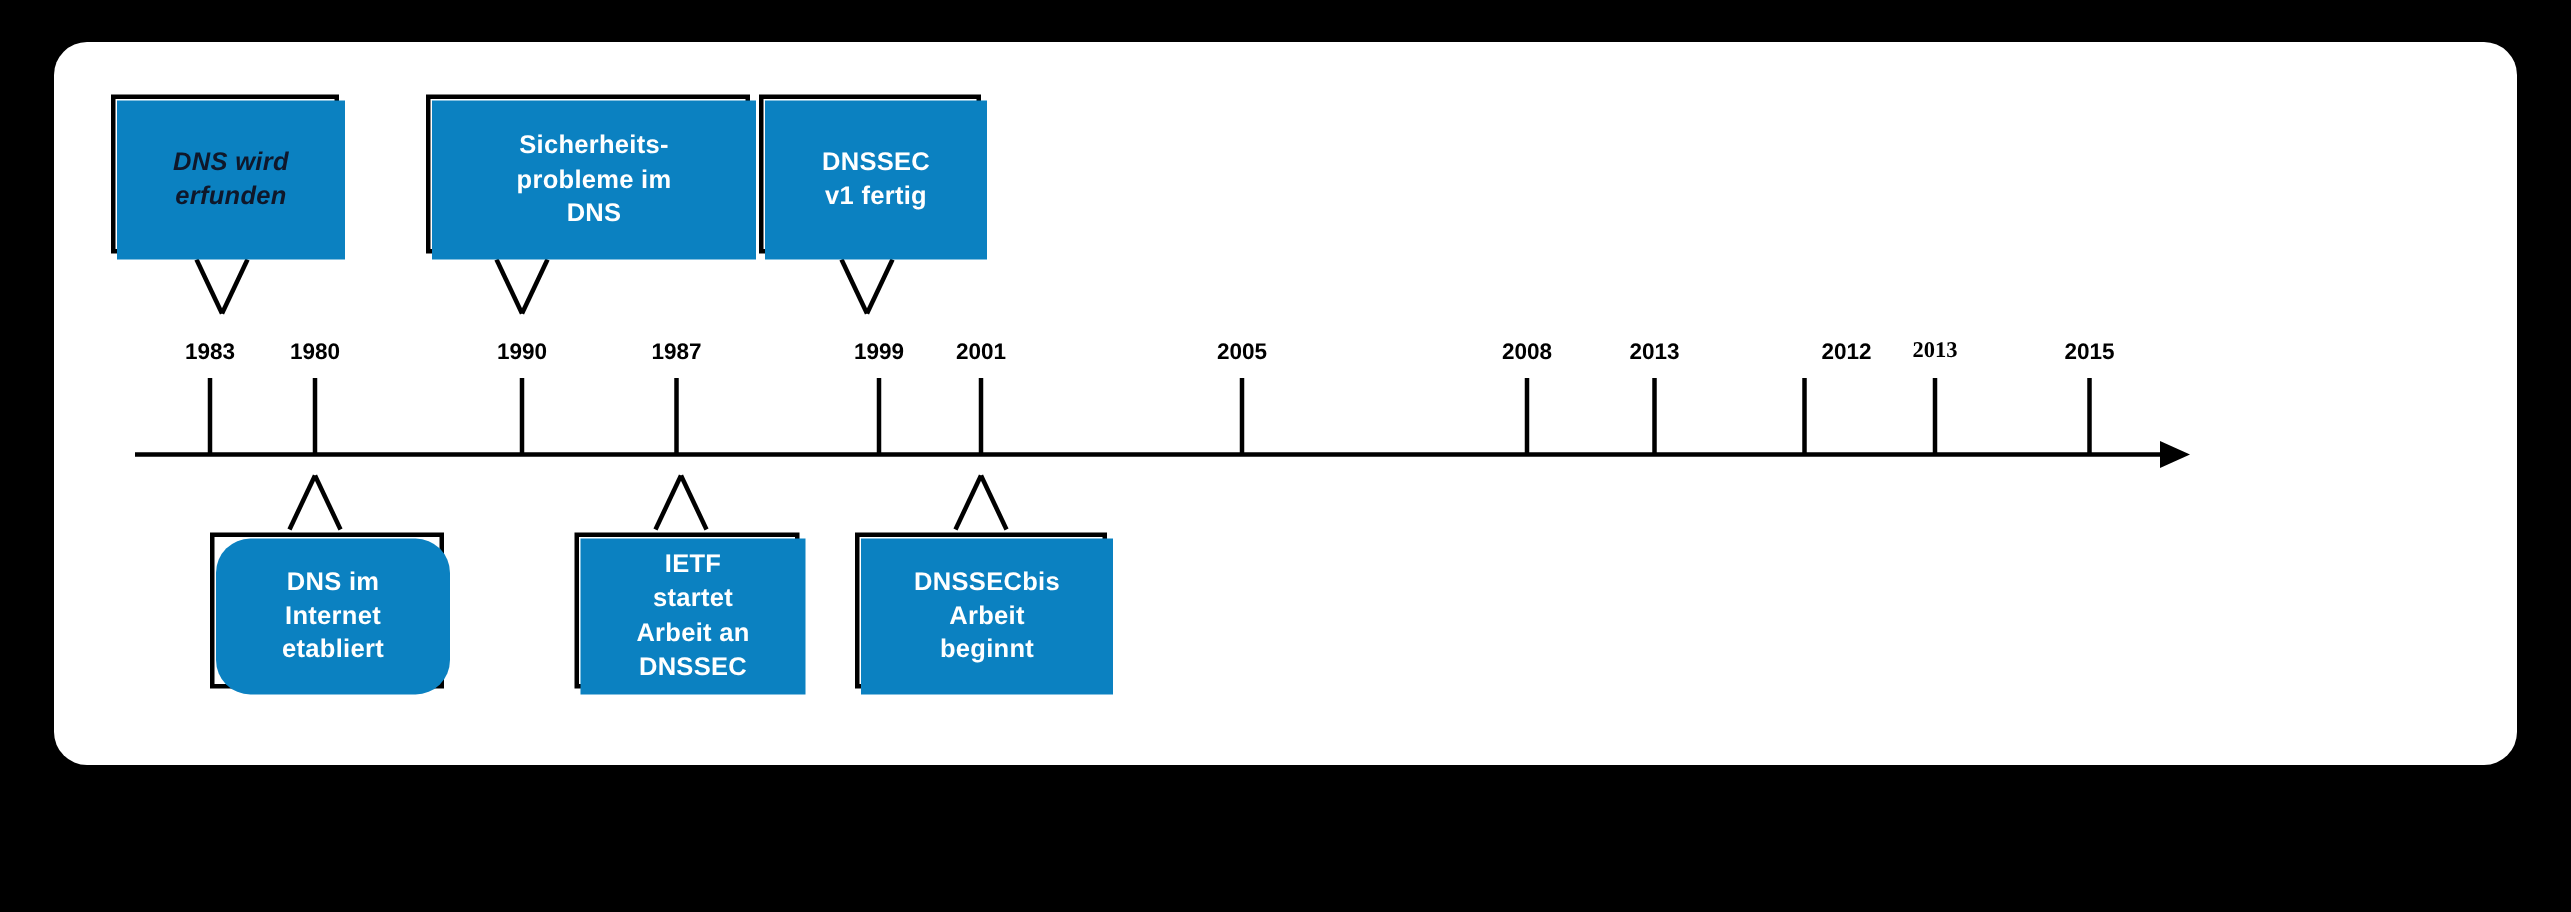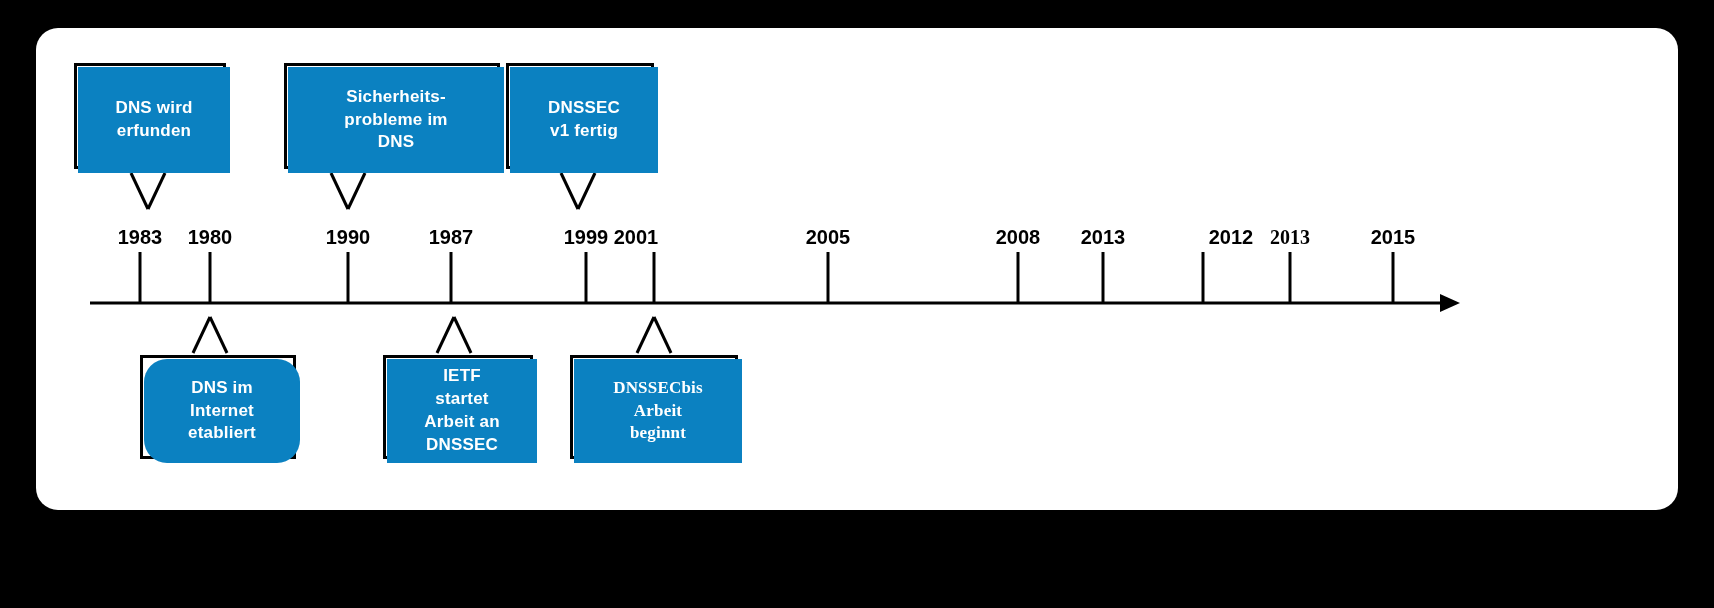--- a/index.html
+++ b/index.html
@@ -27,21 +27,21 @@
     display:flex;align-items:center;justify-content:center;
   }
   .evt .label{
     color:#ffffff;font-weight:bold;font-size:17px;line-height:1.35;
     text-align:center;letter-spacing:.2px;padding:0 8px;white-space:pre-line;
   }
 
   
   .year{
     position:absolute;transform:translateX(-50%);
-    font-size:20px;font-weight:bold;color:#000;white-space:nowrap;
+    font-size:15px;font-weight:bold;color:#000;white-space:nowrap;
   }
 </style>
 </head>
 <body>
 
 <div class="stage">
   <div class="card"></div>
 
   <svg class="diagram" viewBox="0 0 1714 608" xmlns="http://www.w3.org/2000/svg">
     <g id="svg-ticks">
@@ -77,33 +77,33 @@
         <line x1="654" y1="317" x2="671" y2="353" stroke="#000000" stroke-width="3"></line>
       </g>
   </svg>
 
   <div id="years-layer">
       <div class="year" style="left: 140px; top: 226px;">1983</div>
       <div class="year" style="left: 210px; top: 226px;">1980</div>
       <div class="year" style="left: 348px; top: 226px;">1990</div>
       <div class="year" style="left: 451px; top: 226px;">1987</div>
       <div class="year" style="left: 586px; top: 226px;">1999</div>
-      <div class="year" style="left: 636px; top: 226px;">2001</div>
+      <div class="year" style="left: 654px; top: 226px;">2001</div>
       <div class="year" style="left: 828px; top: 226px;">2005</div>
       <div class="year" style="left: 1018px; top: 226px;">2008</div>
       <div class="year" style="left: 1103px; top: 226px;">2013</div>
       <div class="year" style="left: 1203px; top: 226px; margin-left: 28px;">2012</div>
       <div class="year" style="left: 1290px; top: 226px; font-family: Liberation Serif, serif;">2013</div>
       <div class="year" style="left: 1393px; top: 226px;">2015</div>
     </div>
   <div id="boxes-layer">
       <div class="evt" style="left: 74px; top: 63px; width: 152px; height: 106px;">
         <div class="frame"></div>
         <div class="fill" style="background: rgb(11, 129, 193);">
-          <div class="label" style="color: #ffffff;">DNS wird
+          <div class="label" style="color: #0f172a; font-style: italic;">DNS wird
 erfunden</div>
         </div>
       </div>
       <div class="evt" style="left: 248px; top: 63px; width: 216px; height: 106px; margin-left: 36px;">
         <div class="frame"></div>
         <div class="fill" style="background: rgb(11, 129, 193);">
           <div class="label" style="color: rgb(255, 255, 255);">Sicherheits-
 probleme im
 DNS</div>
         </div>
@@ -127,20 +127,20 @@
         <div class="frame"></div>
         <div class="fill" style="background: rgb(11, 129, 193);">
           <div class="label" style="color: rgb(255, 255, 255);">IETF
 startet
 Arbeit an
 DNSSEC</div>
         </div>
       </div>
       <div class="evt" style="left: 570px; top: 355px; width: 168px; height: 104px;">
         <div class="frame"></div>
-        <div class="fill" style="background: rgb(11, 129, 193); font-family: Liberation Serif, serif;">
+        <div class="fill" style="background: rgb(11, 129, 193);">
           <div class="label" style="color: rgb(255, 255, 255);">DNSSECbis
 Arbeit
 beginnt</div>
         </div>
       </div>
     </div>
 </div>
 
 </body></html>

